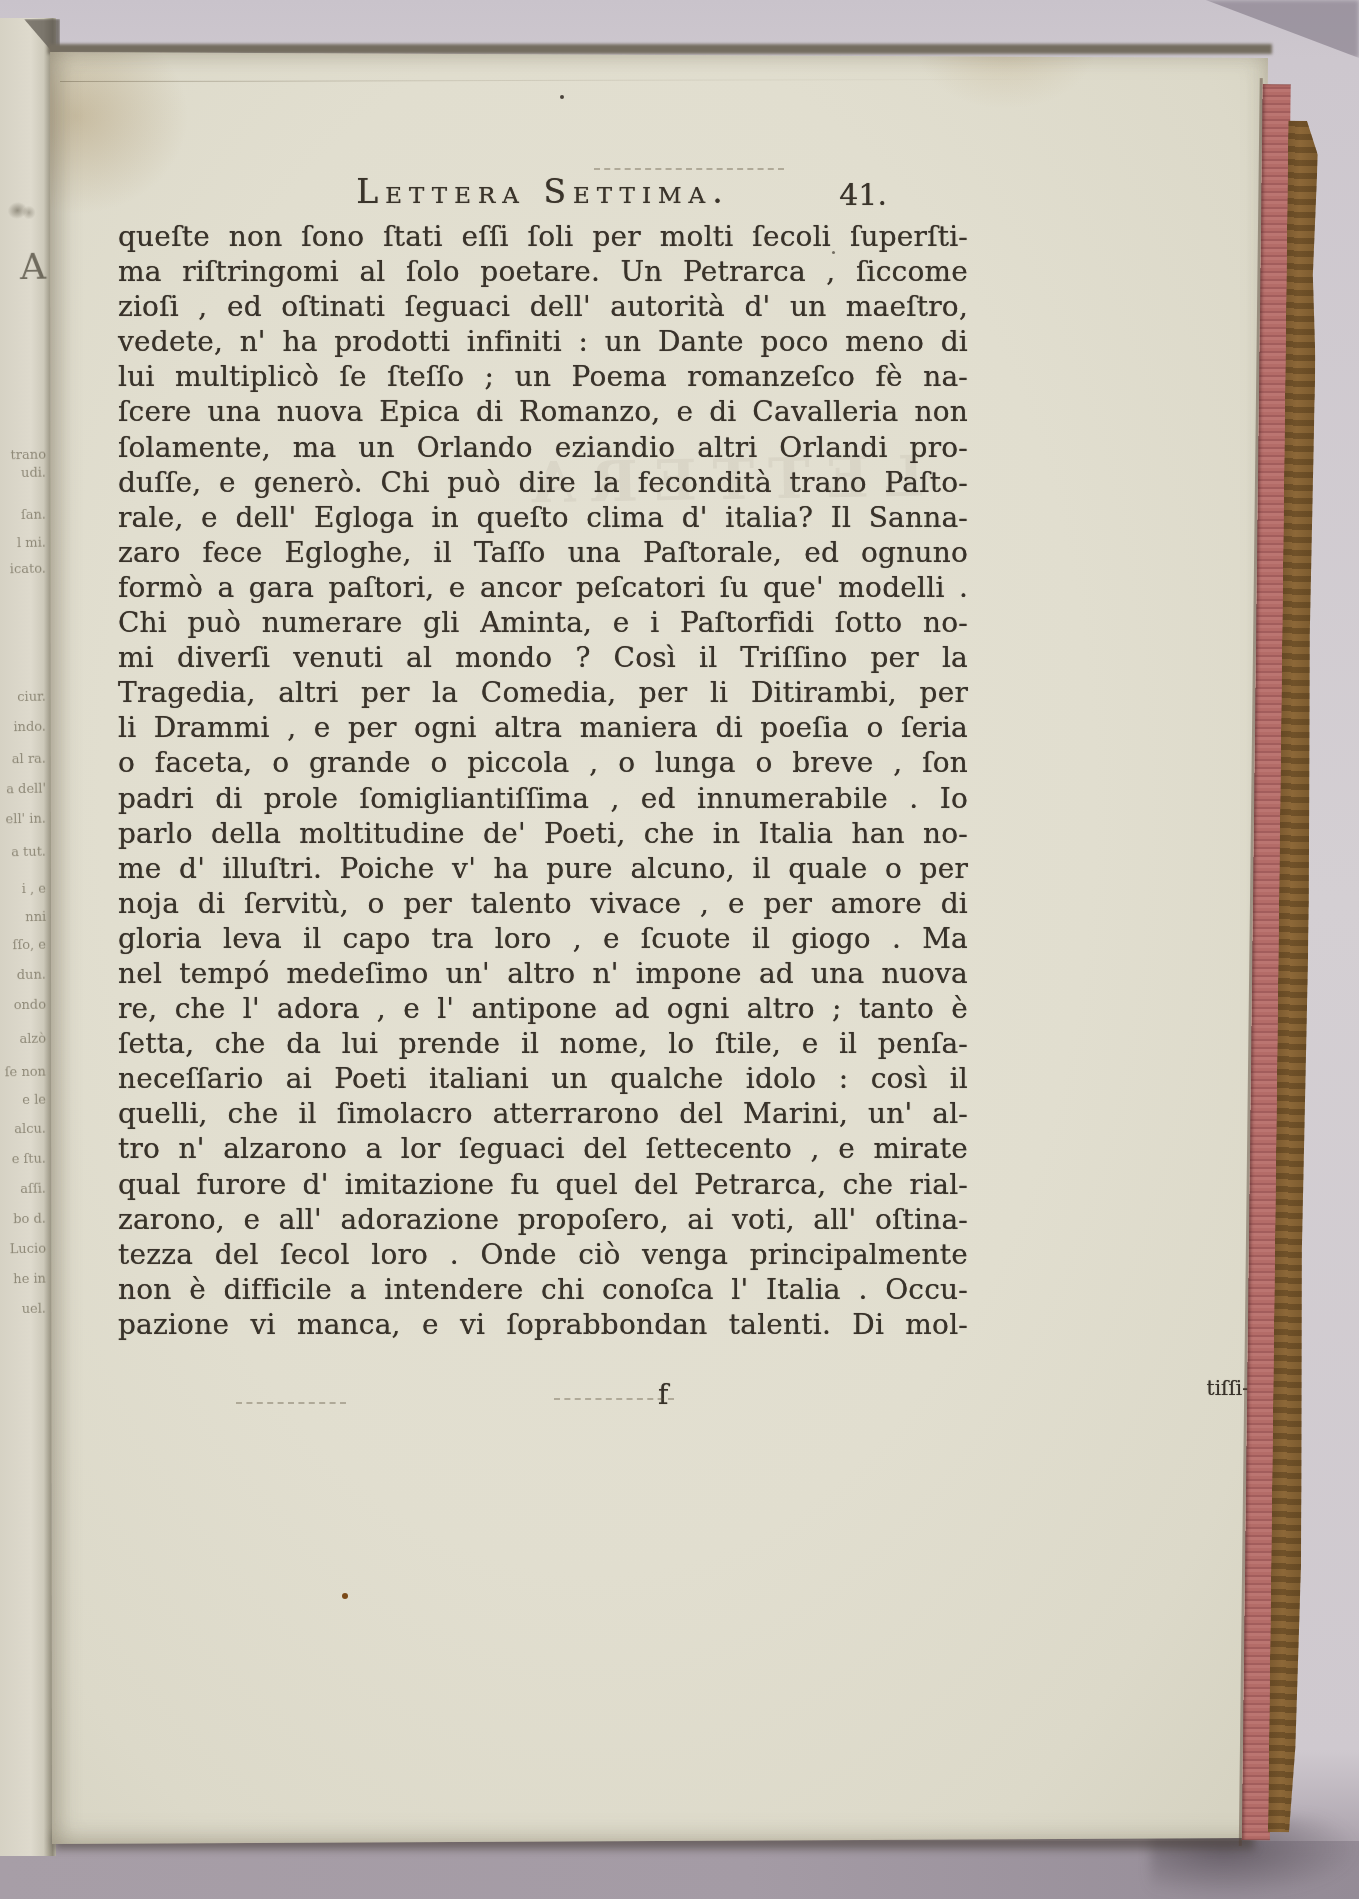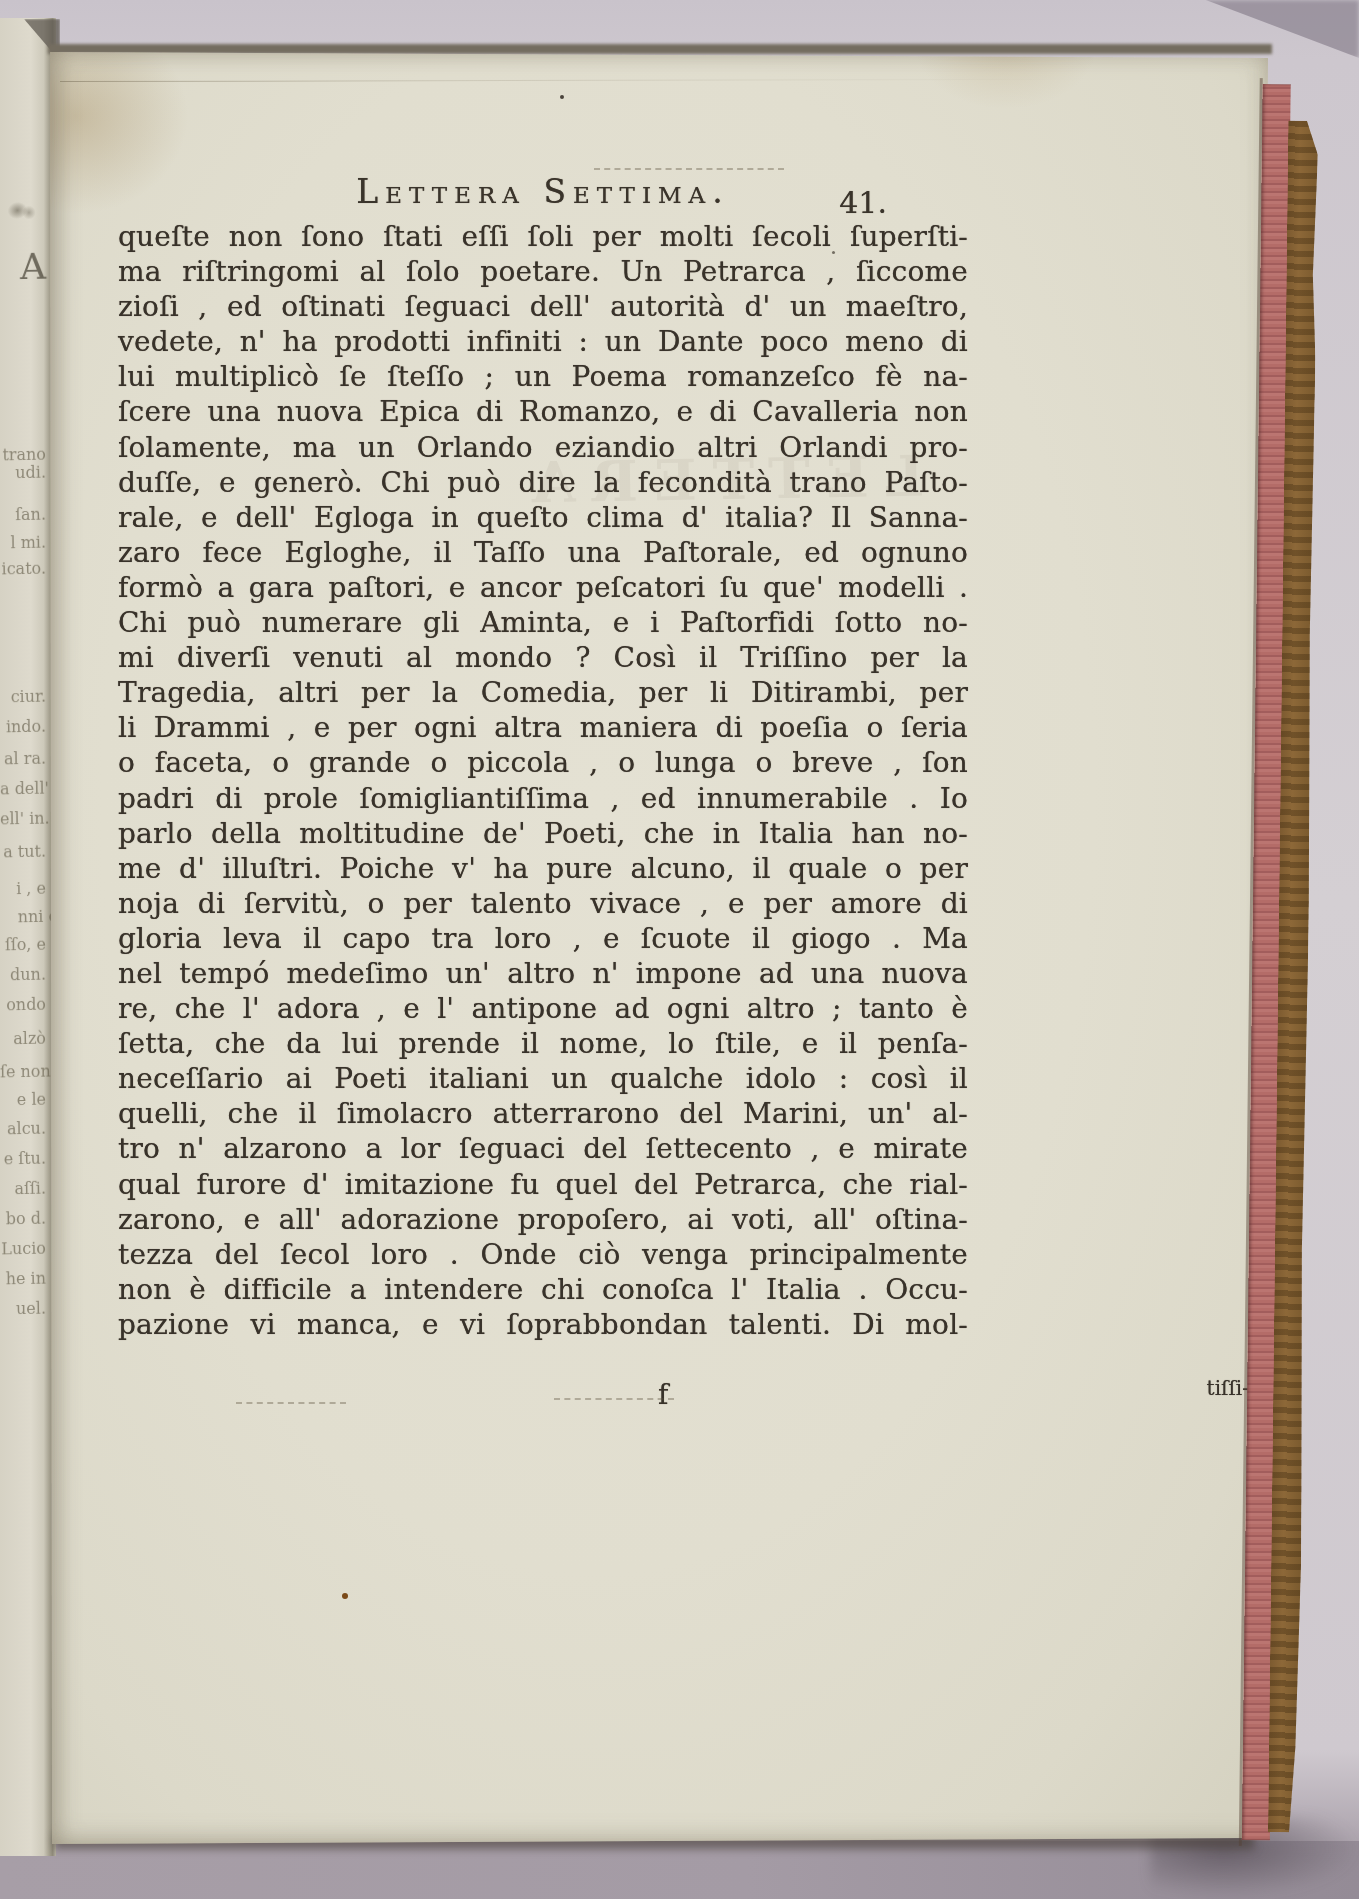--- a/index.html
+++ b/index.html
@@ -17,21 +17,21 @@
   
   .cast-shadow{position:absolute;left:1150px;top:1815px;width:210px;height:84px;
     background:radial-gradient(ellipse at 35% 40%, rgba(62,54,62,.55), rgba(62,54,62,0) 70%);filter:blur(6px);}
   
   .prev-strip{position:absolute;left:0;top:18px;width:56px;height:1838px;
     background:linear-gradient(90deg,#d6d2c4 0,#dedacd 55%,#cdc9ba 78%,#a6a190 88%,#908b7b 94%,#b9b4a4 100%);}
   .gutter-corner{position:absolute;left:24px;top:19px;width:36px;height:42px;
     background:#5f5a52;clip-path:polygon(0 0,100% 0,100% 100%);opacity:.75;filter:blur(1.2px);}
   .fragments{position:absolute;left:0;top:0;width:48px;height:1899px;}
   .frag{position:absolute;left:0;width:46px;text-align:right;padding-right:2px;
-    color:rgba(95,88,70,.62);font-size:16px;line-height:18px;transform:rotate(-1deg);
+    color:rgba(95,88,70,.62);font-size:13px;line-height:18px;transform:rotate(-1deg);
     filter:blur(.35px);white-space:nowrap;overflow:visible;}
   .frag.big{font-size:36px;color:rgba(82,77,64,.78);line-height:38px;}
   .ornament{position:absolute;left:4px;top:198px;width:34px;height:26px;
     background:radial-gradient(closest-side at 40% 45%,rgba(92,86,70,.55),rgba(92,86,70,0) 72%),
                radial-gradient(closest-side at 72% 62%,rgba(92,86,70,.4),rgba(92,86,70,0) 70%);
     transform:rotate(-12deg);}
   
   .top-edge{position:absolute;left:48px;top:44px;width:1224px;height:10px;background:#746d60;filter:blur(1.5px);}
   .bottom-edge{position:absolute;left:54px;top:1833px;width:1200px;height:16px;background:rgba(72,64,56,.6);filter:blur(4px);}
   
@@ -46,21 +46,21 @@
     color:#38322a;}
   .crease{position:absolute;left:14px;top:34px;width:990px;height:1px;
     background:linear-gradient(90deg,rgba(108,98,76,.45),rgba(108,98,76,.18) 40%,rgba(108,98,76,0));
     transform:rotate(-.12deg);}
   .ghost{position:absolute;left:470px;top:400px;font-size:56px;letter-spacing:16px;
     color:rgba(95,86,66,.07);transform:scaleX(-1) rotate(1deg);font-weight:bold;}
   .header{position:absolute;left:72px;top:126px;width:850px;height:44px;}
   .title{position:absolute;left:0;right:0;text-align:center;
     font-variant-caps:small-caps;font-size:33px;letter-spacing:7px;color:#3a342b;
     text-shadow:0 0 .7px rgba(55,45,35,.8);white-space:nowrap;}
-  .pagenum{position:absolute;right:81px;top:13px;font-size:30px;color:#3a342b;
+  .pagenum{position:absolute;right:81px;top:5px;font-size:30px;color:#3a342b;
     text-shadow:0 0 .7px rgba(55,45,35,.8);}
   .body{position:absolute;left:72px;top:173px;width:850px;}
   .bline{display:block;font-size:28px;line-height:35.1px;letter-spacing:.2px;
     text-align:justify;text-align-last:justify;white-space:nowrap;
     text-shadow:0 0 .7px rgba(55,45,35,.75);}
   .signature{position:absolute;left:612px;top:1332px;font-size:28px;
     text-shadow:0 0 .7px rgba(55,45,35,.75);}
   .catchword{position:absolute;right:23px;left:auto;top:1330px;width:200px;text-align:right;
     font-size:20px;text-shadow:0 0 .7px rgba(55,45,35,.75);}
   .dash{position:absolute;height:0;border-top:2px dashed rgba(95,84,62,.38);filter:blur(.3px);}

